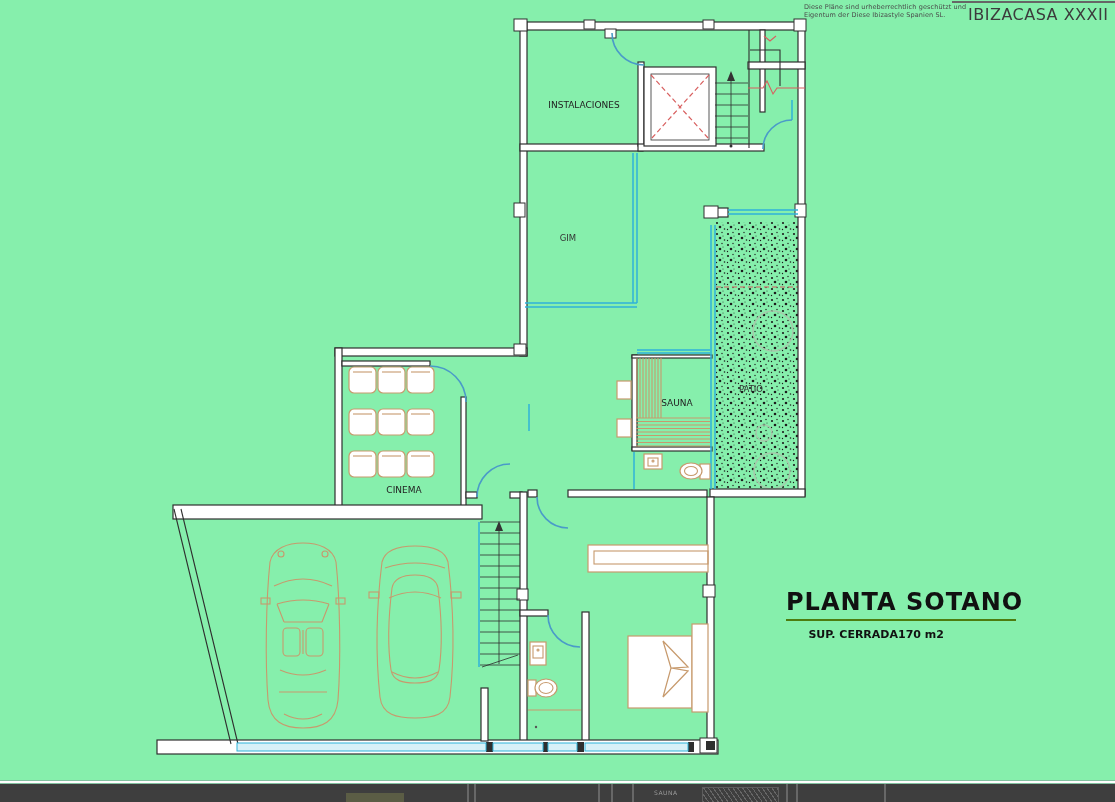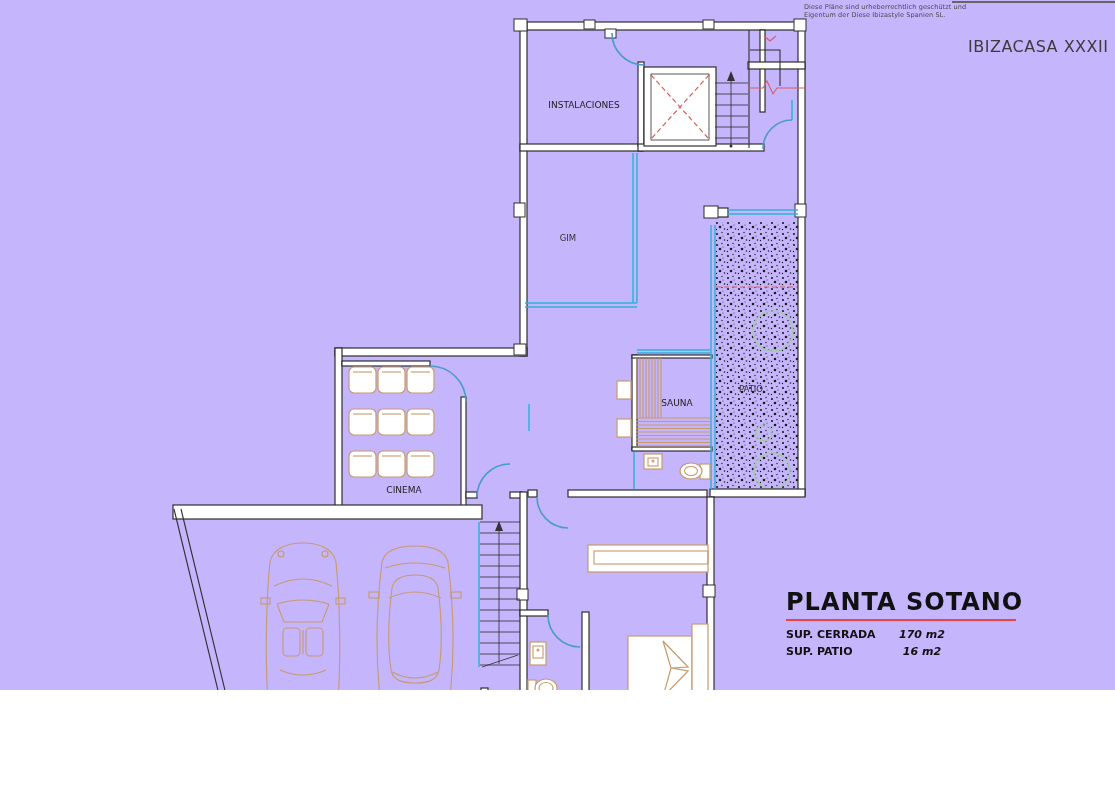--- a/index.html
+++ b/index.html
@@ -1,33 +1,33 @@
 <!DOCTYPE html>
 <html style="--wall: #2f2f2f; --glass_cyan: #2fb3d9; --glass_fill: #d8f1f8; --door_blue: #4a9bc8; --furniture_tan: #c79a6d; --accent_red: #d85f5f; --plant_green: #a6c9ab; --separator_green: #84c2a2; --bar_bg: #3e3e3e;"><head>
 <meta charset="utf-8">
 <style>
   html,body{margin:0;padding:0;background:#fff;}
-  .stage{position:relative;width:1115px;height:690px;background:#c4b5fd;overflow:hidden;
+  .stage{position:relative;width:1115px;height:802px;background:#86efac;overflow:hidden;
          font-family:"DejaVu Sans",sans-serif;}
   svg{position:absolute;left:0;top:0;}
 
   
   .hdr-rule{position:absolute;left:952px;top:1px;width:163px;height:0;border-top:2px solid #666;}
   .disclaimer{position:absolute;left:804px;top:3px;width:168px;font-size:6.5px;line-height:8px;
               color:#4a4a4a;letter-spacing:.1px;}
   .project{position:absolute;left:968px;top:5px;font-size:16px;color:#3c3c3c;letter-spacing:.5px;
-           font-weight:500;white-space:nowrap;margin-top:32px;}
+           font-weight:500;white-space:nowrap;}
 
   
   .titleblock{position:absolute;left:786px;top:588px;width:230px;color:#111;}
-  .tb-title{font-size:24px;font-weight:bold;letter-spacing:1px;border-bottom:2px solid #ef4444;
+  .tb-title{font-size:24px;font-weight:bold;letter-spacing:1px;border-bottom:2px solid #4d7c0f;
             padding-bottom:3px;white-space:nowrap;}
   .tb-rows{margin-top:5px;font-size:11px;font-weight:bold;line-height:17px;}
-  .tb-row span.l{display:inline-block;width:112px;}
-  .tb-row span.v{display:inline-block;width:48px;text-align:center;font-style:italic;}
+  .tb-row span.l{display:inline-block;width:112px;text-align:right;}
+  .tb-row span.v{display:inline-block;width:48px;text-align:left;}
 
   
   .sep{position:absolute;left:0;top:780px;width:1115px;height:2px;background:#fff;
        border-top:1.5px solid var(--separator_green,#84c2a2);border-bottom:1px solid var(--separator_green,#84c2a2);}
   .bottombar{position:absolute;left:0;top:784px;width:1115px;height:18px;background:var(--bar_bg,#3e3e3e);overflow:hidden;}
   .bb-block{position:absolute;top:9px;left:346px;width:58px;height:9px;background:#6b6e49;opacity:.65;}
   .bb-line{position:absolute;top:0;width:2px;height:18px;background:#9a9a9a;opacity:.45;}
   .bb-hatch{position:absolute;left:702px;top:3px;width:75px;height:14px;opacity:.55;
             background:repeating-linear-gradient(55deg,#888 0 1px,transparent 1px 4px);border:1px solid #777;}
   .bb-sauna{position:absolute;left:654px;top:5px;font-size:6px;color:#9a9a9a;letter-spacing:.5px;}
@@ -266,23 +266,20 @@
     <text class="lbl2" x="751" y="392" text-anchor="middle">PATIO</text>
     <text class="lbl" x="404" y="493" text-anchor="middle">CINEMA</text>
   </svg>
 
   <div class="titleblock">
     <div class="tb-title">PLANTA SOTANO</div>
     <div class="tb-rows">
       <div class="tb-row">
         <span class="l">SUP. CERRADA</span><span class="v">170 m2</span>
       </div>
-      <div class="tb-row">
-        <span class="l">SUP. PATIO</span><span class="v">16 m2</span>
-      </div>
     </div>
   </div>
 
   <div class="sep"></div>
   <div class="bottombar">
     <div class="bb-block"></div>
     <div class="bb-line" style="left:467px"></div>
     <div class="bb-line" style="left:474px"></div>
     <div class="bb-line" style="left:598px"></div>
     <div class="bb-line" style="left:611px"></div>

